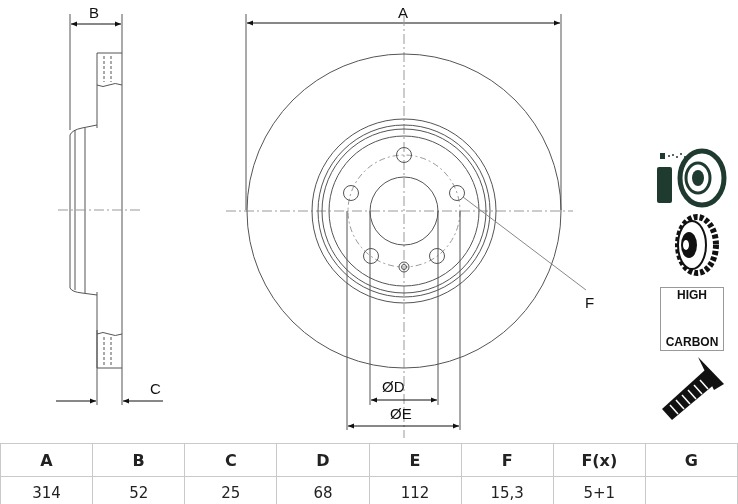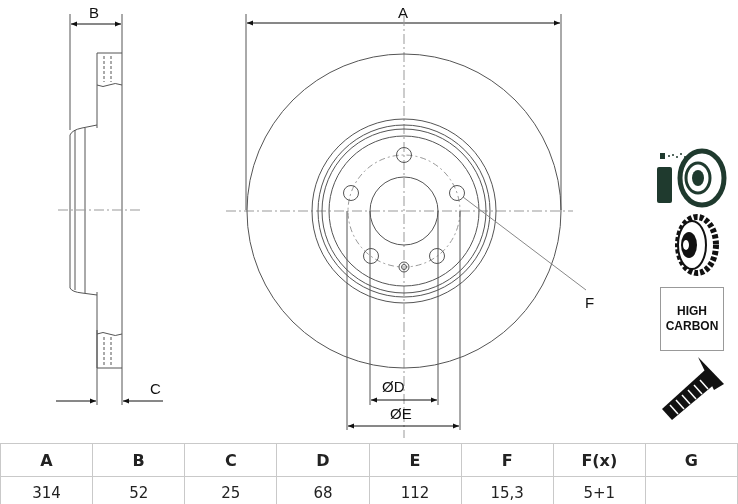--- a/index.html
+++ b/index.html
@@ -1,19 +1,19 @@
 <!DOCTYPE html>
 <html><head>
 <meta charset="utf-8">
 <style>
   html, body { margin:0; padding:0; background:#fff; }
   body { width:738px; height:504px; position:relative; overflow:hidden; font-family:"Liberation Sans", sans-serif; }
   #drawing { position:absolute; left:0; top:0; width:738px; height:440px; }
   .lbl { position:absolute; font-family:"Liberation Sans", sans-serif; font-size:15px; color:#111; }
-  .hc-box { position:absolute; left:660px; top:287px; width:64px; height:64px; border:1px solid #999; box-sizing:border-box; display:flex; flex-direction:column; align-items:center; justify-content:center; font-weight:bold; font-size:12px; line-height:15px; color:#111; }
+  .hc-box { position:absolute; left:660px; top:287px; width:64px; height:64px; border:1px solid #999; box-sizing:border-box; display:flex; flex-direction:column; align-items:center; justify-content:space-between; font-weight:bold; font-size:12px; line-height:15px; color:#111; }
   table.dims { position:absolute; left:0; top:443px; width:738px; border-collapse:collapse; table-layout:fixed; }
   table.dims td { border:1px solid #c9c9c9; text-align:center; font-family:"DejaVu Sans", sans-serif; color:#222; }
   table.dims tr.hdr td { height:30px; font-weight:bold; font-size:16px; }
   table.dims tr.val td { height:29px; font-size:15px; }
 </style>
 </head>
 <body>
 
 <svg id="drawing" viewBox="0 0 738 440" xmlns="http://www.w3.org/2000/svg">
   <defs>

